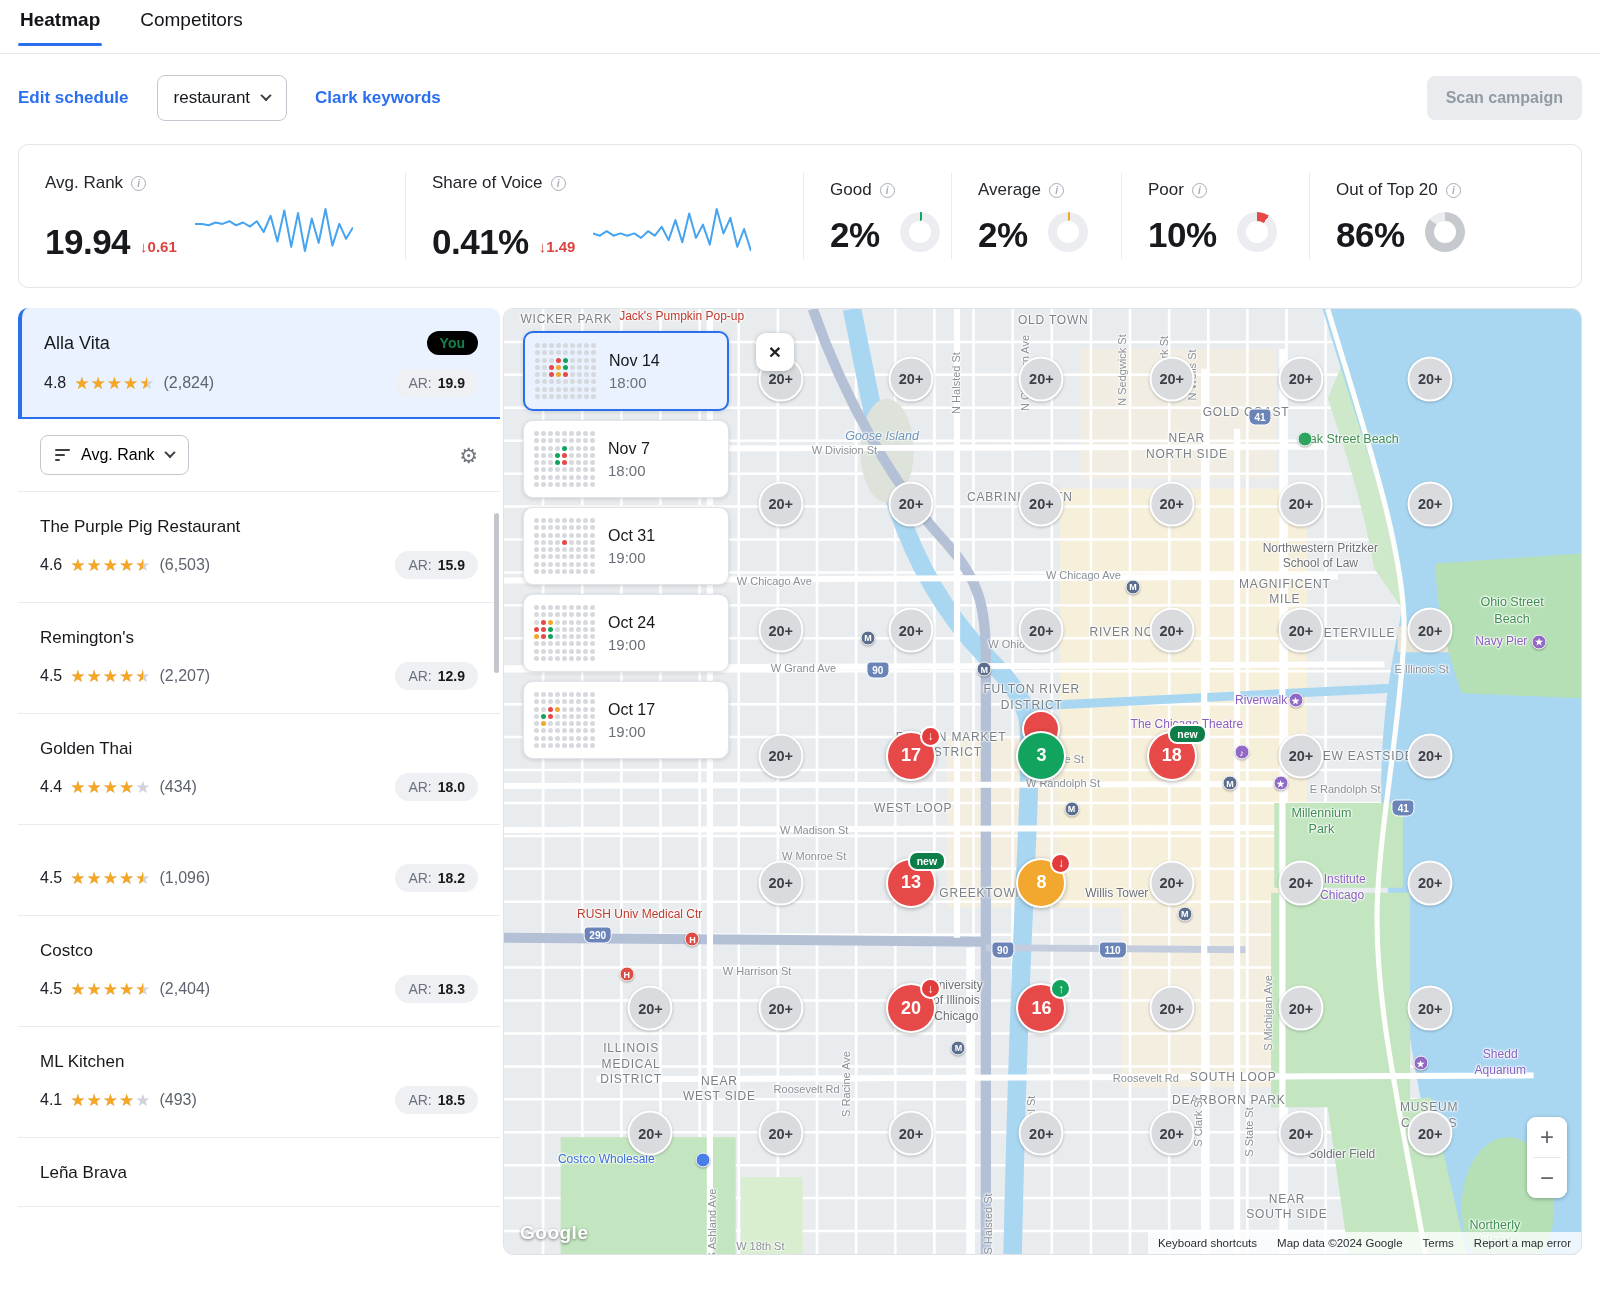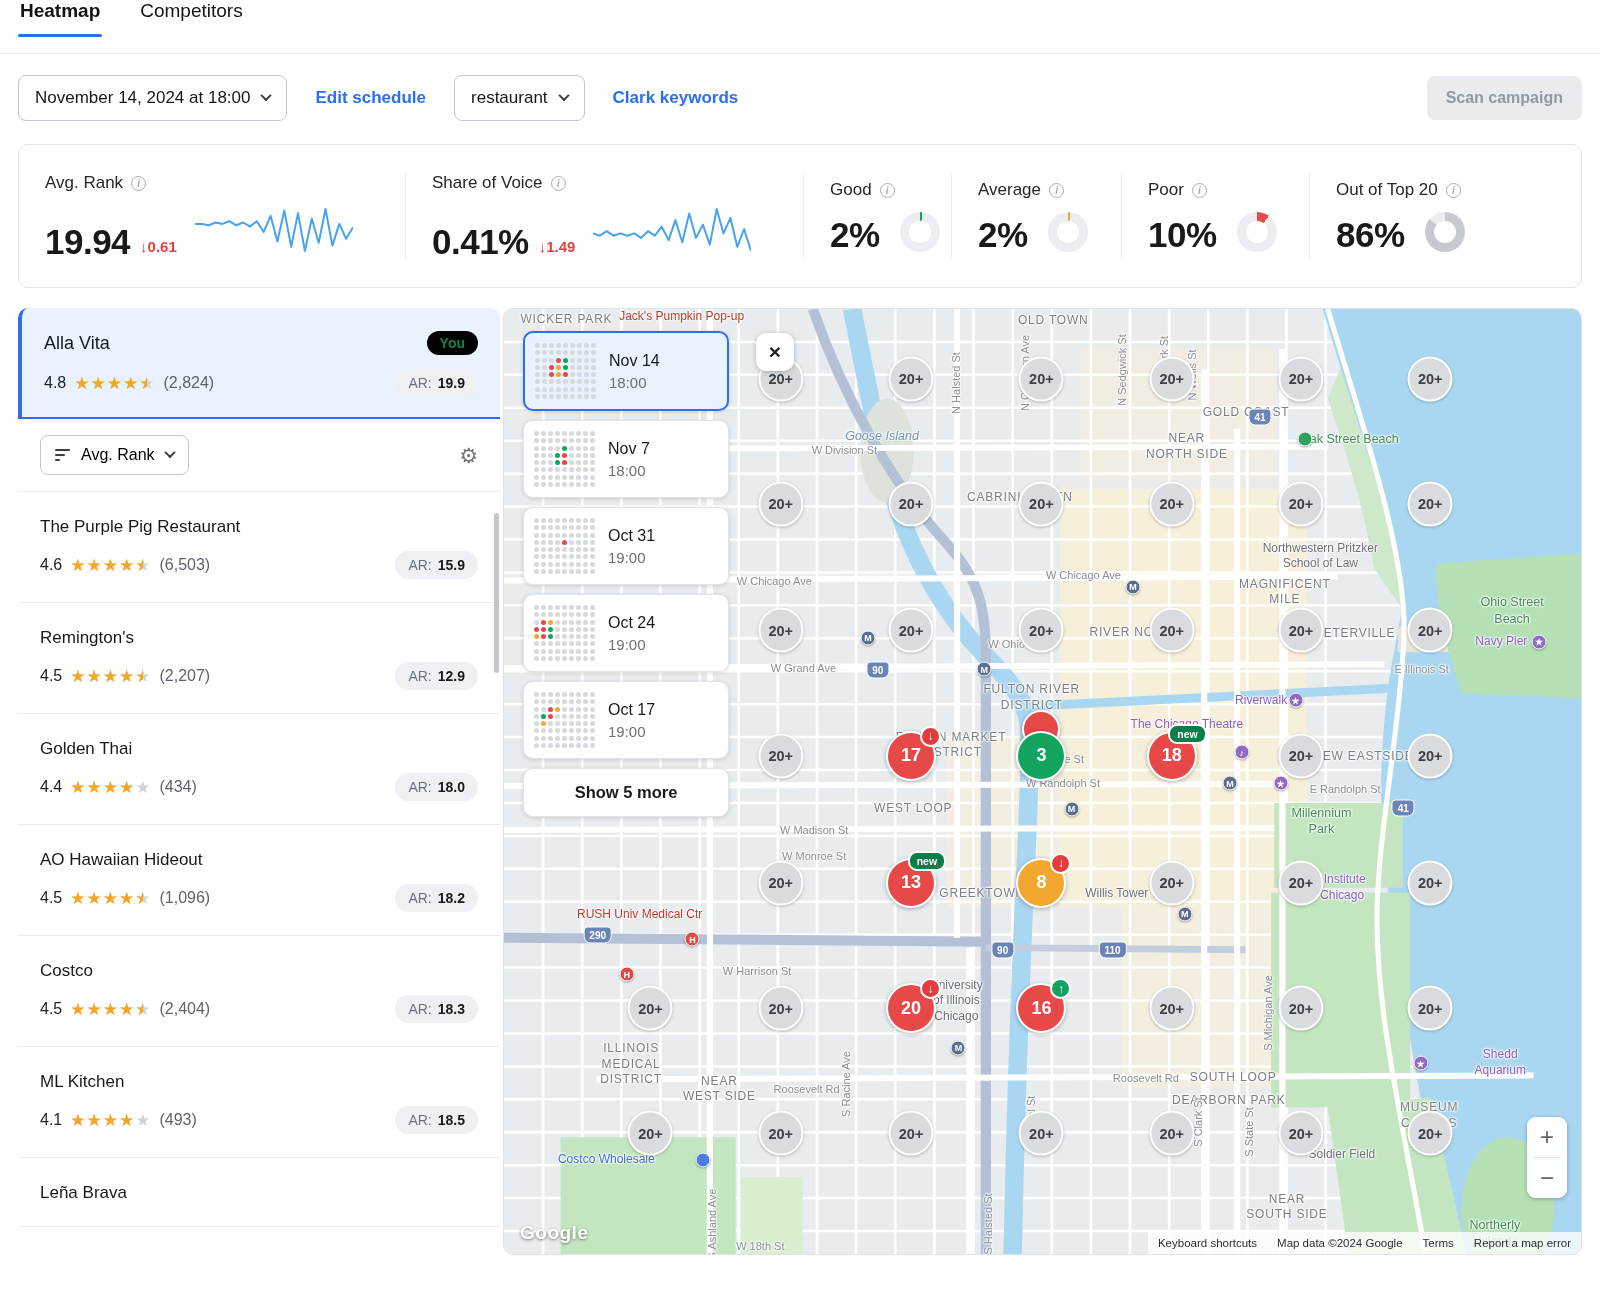--- a/index.html
+++ b/index.html
@@ -1,18 +1,18 @@
 <!DOCTYPE html>
 <html><head>
 <meta charset="utf-8">
 <style>
 *{box-sizing:border-box;margin:0;padding:0}
 html,body{width:1600px;height:1314px;overflow:hidden;background:#fff;color:#1a1d21;font-family:"Liberation Sans",sans-serif}
 
-.tabs{display:flex;gap:36px;padding:0 18px;border-bottom:1px solid #e6e8eb;height:54px;align-items:flex-start}
+.tabs{display:flex;gap:36px;padding:0 18px;border-bottom:1px solid #e6e8eb;height:54px;align-items:center}
 .tab{font-size:19px;font-weight:500;padding:0 2px 14px;color:#121417;position:relative;cursor:pointer}
 .tab.active{font-weight:700}
 .tab.active::after{content:"";position:absolute;left:0;right:0;bottom:-1px;height:3px;background:#2a6ff0;border-radius:2px}
 
 .toolbar{display:flex;align-items:center;gap:28px;padding:21px 18px}
 .sel-btn{display:flex;align-items:center;gap:12px;border:1px solid #c2c7cf;border-radius:8px;padding:12px 16px;font-size:17px;font-weight:500;background:#fff;color:#15181c;cursor:pointer}
 .chev{width:8px;height:8px;border-right:2px solid #3c4043;border-bottom:2px solid #3c4043;transform:rotate(45deg) translate(-1px,-1px);margin-top:-3px}
 .link{color:#2a6ff0;font-size:17px;font-weight:600;text-decoration:none;cursor:pointer}
 .scan-btn{margin-left:auto;background:#e9ebee;color:#9199a3;font-size:16px;font-weight:600;padding:13px 19px;border-radius:8px;border:none;cursor:pointer}
 
@@ -95,24 +95,20 @@
 </style>
 </head>
 <body>
 
 <div class="tabs">
   <div class="tab active">Heatmap</div>
   <div class="tab">Competitors</div>
 </div>
 
 <div class="toolbar">
-  <button class="sel-btn">
-    <span>November 14, 2024 at 18:00</span>
-    <span class="chev"></span>
-  </button>
   <a class="link">Edit schedule</a>
   <button class="sel-btn">
     <span>restaurant</span>
     <span class="chev"></span>
   </button>
   <a class="link">Clark keywords</a>
   <button class="scan-btn">Scan campaign</button>
 </div>
 
 <div class="stats">
@@ -244,21 +240,20 @@
             <div class="rating-num">4.4</div>
             <span class="stars">★★★★★<span class="fill" style="width: 80%;">★★★★★</span></span>
             <div class="reviews">(434)</div>
             <div class="ar-pill">
               <span class="k">AR:</span>
               <span class="v">18.0</span>
             </div>
           </div>
         </div>
         <div class="item">
-          <div class="item-name">AO Hawaiian Hideout</div>
           <div class="rating-row">
             <div class="rating-num">4.5</div>
             <span class="stars">★★★★★<span class="fill" style="width: 90%;">★★★★★</span></span>
             <div class="reviews">(1,096)</div>
             <div class="ar-pill">
               <span class="k">AR:</span>
               <span class="v">18.2</span>
             </div>
           </div>
         </div>
@@ -981,21 +976,20 @@
             <i></i>
             <i></i>
             <i></i>
             <i></i>
           </div>
           <div>
             <div class="h-date">Oct 17</div>
             <div class="h-time">19:00</div>
           </div>
         </div>
-        <div class="h-more">Show 5 more</div>
       </div>
     <button class="close-x">×</button>
 
     <div class="zoomctl">
       <button class="zbtn">+</button>
       <div class="zdiv"></div>
       <button class="zbtn">−</button>
     </div>
 
     <div class="glogo">Google</div>

